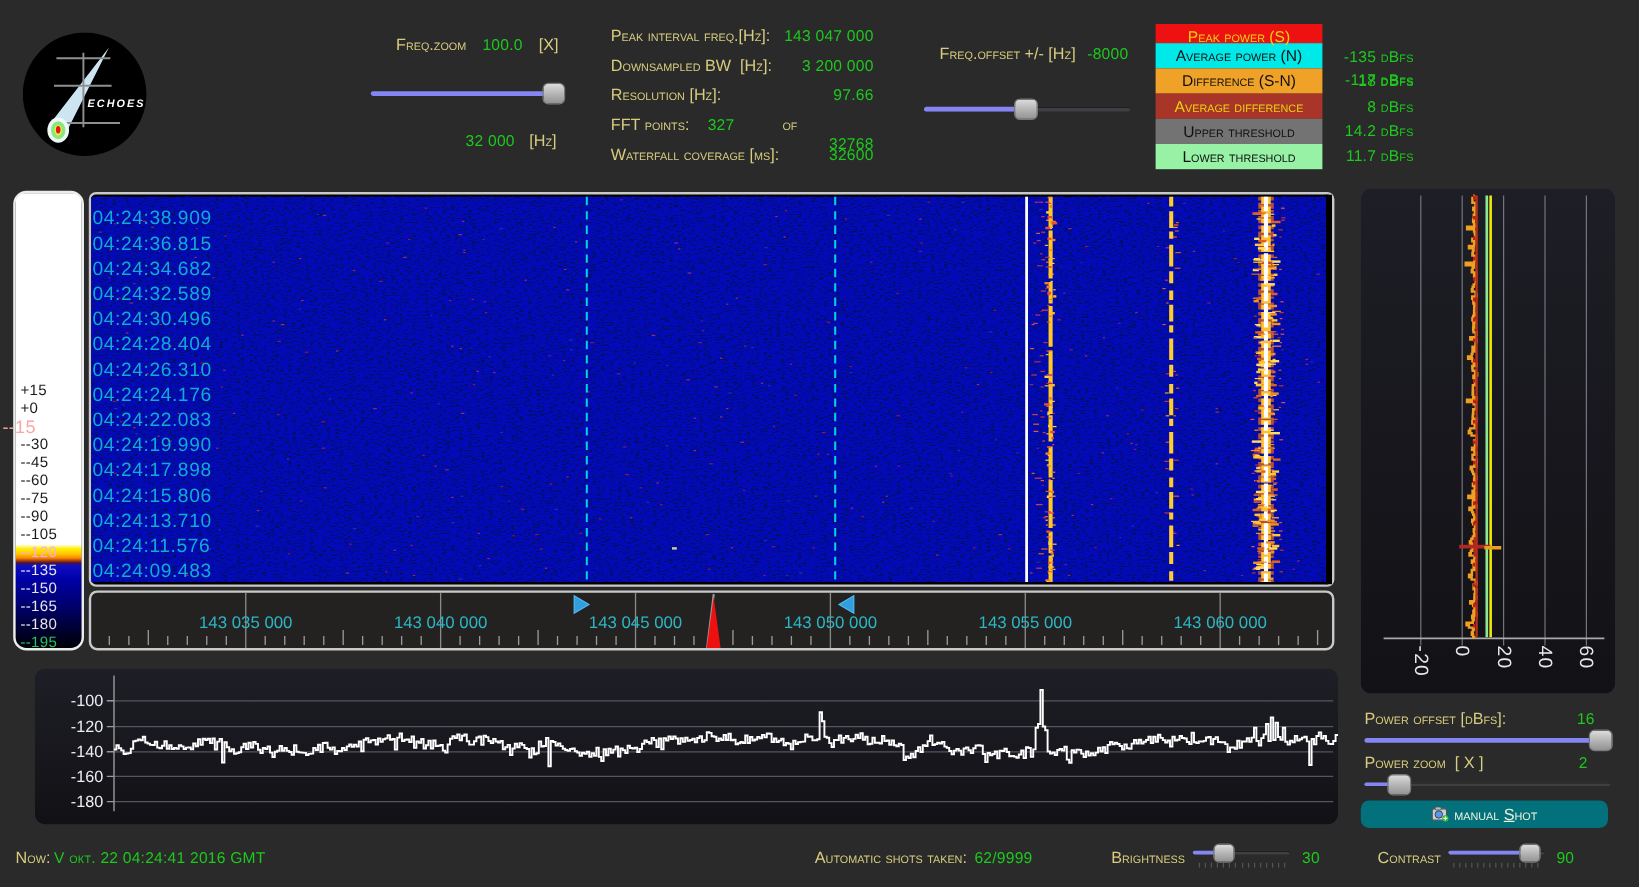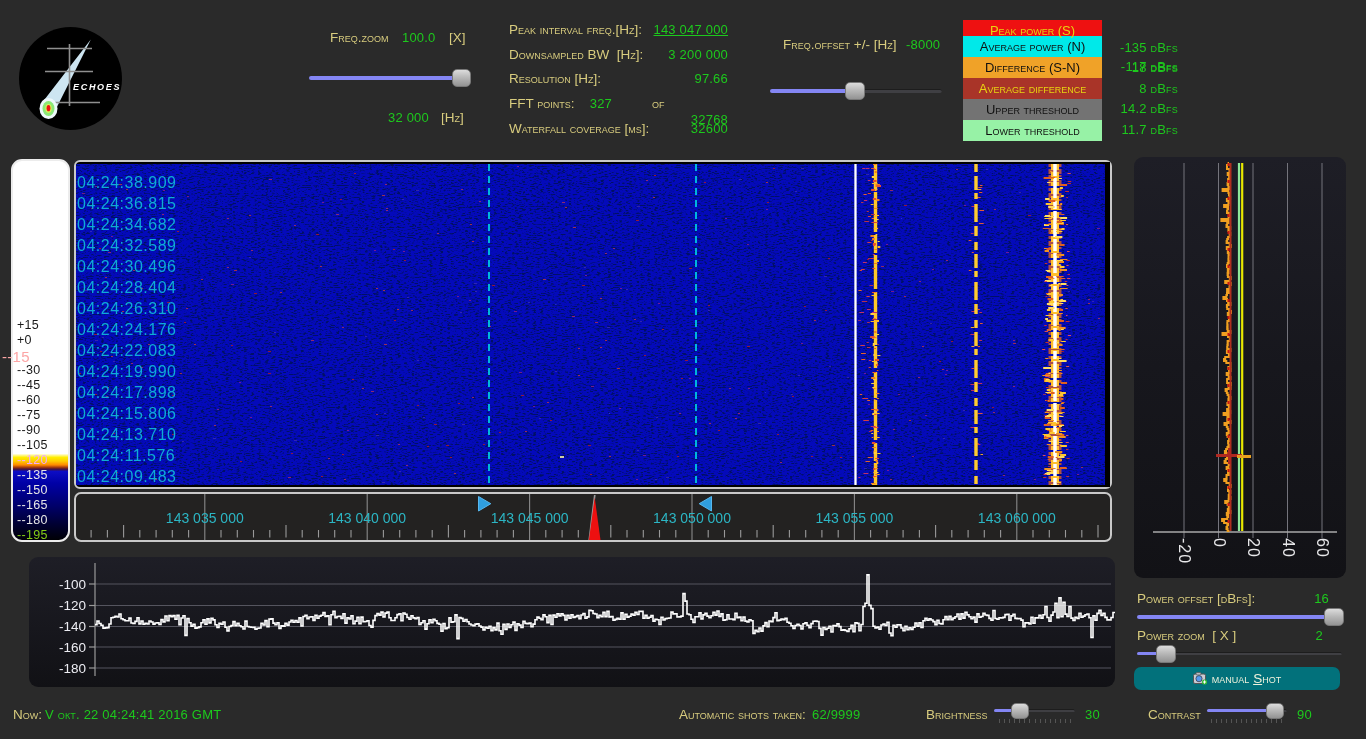--- a/index.html
+++ b/index.html
@@ -36,21 +36,21 @@
 <div class="a k" style="left:509px;top:120.5px">Waterfall coverage [ms]:</div>
 <div class="a k" style="left:783px;top:37px">Freq.offset +/- [Hz]</div>
 <div class="a k" style="left:13px;top:706.5px">Now:</div>
 <div class="a k" style="left:679px;top:706.5px">Automatic shots taken:</div>
 <div class="a k" style="left:926px;top:706.5px">Brightness</div>
 <div class="a k" style="left:1148px;top:706.5px">Contrast</div>
 <div class="a k" style="left:1137px;top:591px">Power offset [dBfs]:</div>
 <div class="a k" style="left:1137px;top:628px">Power zoom&nbsp; [ X ]</div>
 <div class="a g" style="left:402px;top:30px;">100.0</div>
 <div class="a g" style="left:388px;top:110px;">32 000</div>
-<div class="a g tr" style="left:600px;top:22px;width:128px;text-decoration:underline;">143 047 000</div>
+<div class="a g tr" style="left:600px;top:22px;width:128px;">143 047 000</div>
 <div class="a g tr" style="left:600px;top:46.5px;width:128px;">3 200 000</div>
 <div class="a g tr" style="left:600px;top:71px;width:128px;">97.66</div>
 <div class="a g tr" style="left:560px;top:95.5px;width:52px;">327</div>
 <div class="a g tr" style="left:600px;top:95.5px;width:128px;margin-top:16px;">32768</div>
 <div class="a g tr" style="left:600px;top:120.5px;width:128px;">32600</div>
 <div class="a g" style="left:906px;top:37px;">-8000</div>
 <div class="a g tr" style="left:1090px;top:19px;width:88px;margin-top:40px;">-117 dBfs</div>
 <div class="a g tr" style="left:1090px;top:39.5px;width:88px;">-135 dBfs</div>
 <div class="a g tr" style="left:1090px;top:60px;width:88px;">18 dBfs</div>
 <div class="a g tr" style="left:1090px;top:80.5px;width:88px;">8 dBfs</div>
@@ -125,21 +125,21 @@
 <div class="a" style="left:17px;top:378px;font-size:12.5px;color:#1a1a1a;letter-spacing:.3px">--45</div>
 <div class="a" style="left:17px;top:393px;font-size:12.5px;color:#1a1a1a;letter-spacing:.3px">--60</div>
 <div class="a" style="left:17px;top:408px;font-size:12.5px;color:#1a1a1a;letter-spacing:.3px">--75</div>
 <div class="a" style="left:17px;top:423px;font-size:12.5px;color:#1a1a1a;letter-spacing:.3px">--90</div>
 <div class="a" style="left:17px;top:438px;font-size:12.5px;color:#1a1a1a;letter-spacing:.3px">--105</div>
 <div class="a" style="left:17px;top:453px;font-size:12.5px;color:#f0abfc;letter-spacing:.3px">--120</div>
 <div class="a" style="left:17px;top:468px;font-size:12.5px;color:#e6e6e6;letter-spacing:.3px">--135</div>
 <div class="a" style="left:17px;top:483px;font-size:12.5px;color:#e6e6e6;letter-spacing:.3px">--150</div>
 <div class="a" style="left:17px;top:498px;font-size:12.5px;color:#e6e6e6;letter-spacing:.3px">--165</div>
 <div class="a" style="left:17px;top:513px;font-size:12.5px;color:#e6e6e6;letter-spacing:.3px">--180</div>
-<div class="a" style="left:17px;top:528px;font-size:12.5px;color:#84cc16;letter-spacing:.3px">--195</div>
+<div class="a" style="left:17px;top:528px;font-size:12.5px;color:#22c55e;letter-spacing:.3px">--195</div>
 <div class="a" style="left:74px;top:160px;width:1034px;height:325px;border:2px solid #c9c9c9;border-radius:6px;background:#000"></div>
 <svg class="a" style="left:76px;top:162px" width="1034" height="325" viewBox="0 0 1034 325">
 <defs>
 <filter id="nz" x="0" y="0" width="100%" height="100%">
 <feTurbulence type="fractalNoise" baseFrequency="0.28 0.9" numOctaves="2" seed="7"></feTurbulence>
 <feColorMatrix type="matrix" values="0 0 0 0 0  0 0 0 0 0.005  0 0 0 0 0.13  3.5 3.5 3.5 0 -5.3"></feColorMatrix>
 </filter>
 <filter id="nz2" x="0" y="0" width="100%" height="100%">
 <feTurbulence type="fractalNoise" baseFrequency="0.22 0.85" numOctaves="2" seed="19"></feTurbulence>
 <feColorMatrix type="matrix" values="0 0 0 0 0.15  0 0 0 0 0.2  0 0 0 0 0.95  3 3 3 0 -6.6"></feColorMatrix>

